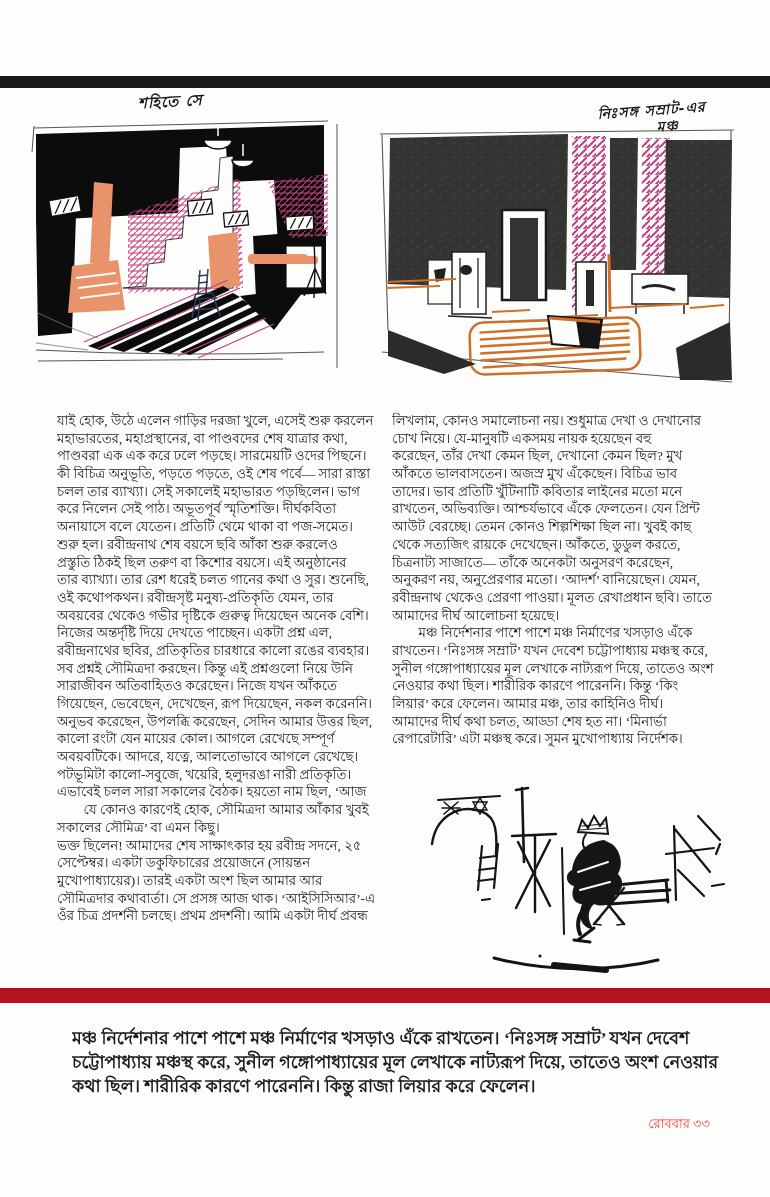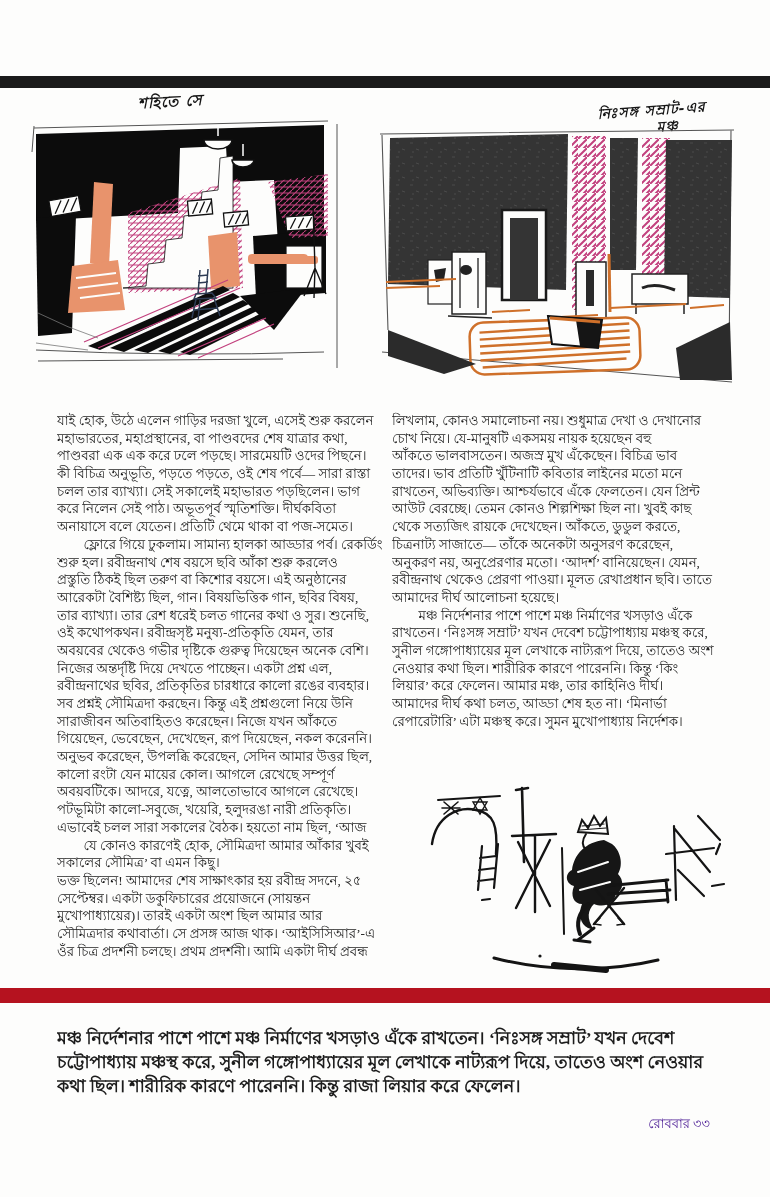--- a/index.html
+++ b/index.html
@@ -17,24 +17,24 @@
                color:#161616;letter-spacing:1px;}
   #caption-left{left:138px;top:88px;width:130px;font-size:15px;transform:rotate(-3deg);}
   #caption-right{left:598px;top:100px;width:170px;font-size:14px;transform:rotate(-4deg);line-height:17px;}
   #caption-right .l2{margin-left:58px;}
   
   .col{top:412px;height:570px;overflow:hidden;}
   #col-left{left:57px;width:330px;}
   #col-right{left:392px;width:332px;height:380px;}
   .line{height:17.7px;line-height:17.7px;font-size:13.3px;white-space:nowrap;overflow:hidden;}
   
-  #pull-quote{left:57px;top:1026px;width:672px;overflow:hidden;font-family:Liberation Serif, serif;}
+  #pull-quote{left:72px;top:1026px;width:672px;overflow:hidden;font-family:Liberation Serif, serif;}
   #pull-quote .line{height:24px;line-height:24px;font-size:17.5px;font-weight:bold;}
   
-  #page-footer{left:600px;top:1114px;width:110px;text-align:right;font-size:13px;color:#4c1d95;}
+  #page-footer{left:600px;top:1114px;width:110px;text-align:right;font-size:13px;color:#ef4444;}
   svg{display:block;}
 </style>
 </head>
 <body>
 
 <div id="top-rule" class="abs"></div>
 
 <div id="caption-left" class="abs handwriting">শহিতে সে</div>
 
 <div id="caption-right" class="abs handwriting">
@@ -197,24 +197,22 @@
 </svg>
 
 <div id="col-left" class="abs col">
     <div class="line">যাই হোক, উঠে এলেন গাড়ির দরজা খুলে, এসেই শুরু করলেন</div>
     <div class="line">মহাভারতের, মহাপ্রস্থানের, বা পাণ্ডবদের শেষ যাত্রার কথা,</div>
     <div class="line">পাণ্ডবরা এক এক করে ঢলে পড়ছে। সারমেয়টি ওদের পিছনে।</div>
     <div class="line">কী বিচিত্র অনুভূতি, পড়তে পড়তে, ওই শেষ পর্বে— সারা রাস্তা</div>
     <div class="line">চলল তার ব্যাখ্যা। সেই সকালেই মহাভারত পড়ছিলেন। ভাগ</div>
     <div class="line">করে নিলেন সেই পাঠ। অভূতপূর্ব স্মৃতিশক্তি। দীর্ঘকবিতা</div>
     <div class="line">অনায়াসে বলে যেতেন। প্রতিটি থেমে থাকা বা পজ-সমেত।</div>
-    <div class="line">  ফ্লোরে গিয়ে ঢুকলাম। সামান্য হালকা আড্ডার পর্ব। রেকর্ডিং</div>
     <div class="line">শুরু হল। রবীন্দ্রনাথ শেষ বয়সে ছবি আঁকা শুরু করলেও</div>
     <div class="line">প্রস্তুতি ঠিকই ছিল তরুণ বা কিশোর বয়সে। এই অনুষ্ঠানের</div>
-    <div class="line">আরেকটা বৈশিষ্ট্য ছিল, গান। বিষয়ভিত্তিক গান, ছবির বিষয়,</div>
     <div class="line">তার ব্যাখ্যা। তার রেশ ধরেই চলত গানের কথা ও সুর। শুনেছি,</div>
     <div class="line">ওই কথোপকথন। রবীন্দ্রসৃষ্ট মনুষ্য-প্রতিকৃতি যেমন, তার</div>
     <div class="line">অবয়বের থেকেও গভীর দৃষ্টিকে গুরুত্ব দিয়েছেন অনেক বেশি।</div>
     <div class="line">নিজের অন্তর্দৃষ্টি দিয়ে দেখতে পাচ্ছেন। একটা প্রশ্ন এল,</div>
     <div class="line">রবীন্দ্রনাথের ছবির, প্রতিকৃতির চারধারে কালো রঙের ব্যবহার।</div>
     <div class="line">সব প্রশ্নই সৌমিত্রদা করছেন। কিন্তু এই প্রশ্নগুলো নিয়ে উনি</div>
     <div class="line">সারাজীবন অতিবাহিতও করেছেন। নিজে যখন আঁকতে</div>
     <div class="line">গিয়েছেন, ভেবেছেন, দেখেছেন, রূপ দিয়েছেন, নকল করেননি।</div>
     <div class="line">অনুভব করেছেন, উপলব্ধি করেছেন, সেদিন আমার উত্তর ছিল,</div>
     <div class="line">কালো রংটা যেন মায়ের কোল। আগলে রেখেছে সম্পূর্ণ</div>
@@ -225,20 +223,21 @@
     <div class="line">সকালের সৌমিত্র’ বা এমন কিছু।</div>
     <div class="line">ভক্ত ছিলেন! আমাদের শেষ সাক্ষাৎকার হয় রবীন্দ্র সদনে, ২৫</div>
     <div class="line">সেপ্টেম্বর। একটা ডকুফিচারের প্রয়োজনে (সায়ন্তন</div>
     <div class="line">মুখোপাধ্যায়ের)। তারই একটা অংশ ছিল আমার আর</div>
     <div class="line">সৌমিত্রদার কথাবার্তা। সে প্রসঙ্গ আজ থাক। ‘আইসিসিআর’-এ</div>
     <div class="line">ওঁর চিত্র প্রদর্শনী চলছে। প্রথম প্রদর্শনী। আমি একটা দীর্ঘ প্রবন্ধ</div>
   </div>
 <div id="col-right" class="abs col">
     <div class="line">লিখলাম, কোনও সমালোচনা নয়। শুধুমাত্র দেখা ও দেখানোর</div>
     <div class="line">চোখ নিয়ে। যে-মানুষটি একসময় নায়ক হয়েছেন বহু</div>
+    <div class="line">করেছেন, তাঁর দেখা কেমন ছিল, দেখানো কেমন ছিল? মুখ</div>
     <div class="line">আঁকতে ভালবাসতেন। অজস্র মুখ এঁকেছেন। বিচিত্র ভাব</div>
     <div class="line">তাদের। ভাব প্রতিটি খুঁটিনাটি কবিতার লাইনের মতো মনে</div>
     <div class="line">রাখতেন, অভিব্যক্তি। আশ্চর্যভাবে এঁকে ফেলতেন। যেন প্রিন্ট</div>
     <div class="line">আউট বেরচ্ছে। তেমন কোনও শিল্পশিক্ষা ছিল না। খুবই কাছ</div>
     <div class="line">থেকে সত্যজিৎ রায়কে দেখেছেন। আঁকতে, ডুডুল করতে,</div>
     <div class="line">চিত্রনাট্য সাজাতে— তাঁকে অনেকটা অনুসরণ করেছেন,</div>
     <div class="line">অনুকরণ নয়, অনুপ্রেরণার মতো। ‘আদর্শ’ বানিয়েছেন। যেমন,</div>
     <div class="line">রবীন্দ্রনাথ থেকেও প্রেরণা পাওয়া। মূলত রেখাপ্রধান ছবি। তাতে</div>
     <div class="line">আমাদের দীর্ঘ আলোচনা হয়েছে।</div>
     <div class="line">  মঞ্চ নির্দেশনার পাশে পাশে মঞ্চ নির্মাণের খসড়াও এঁকে</div>

